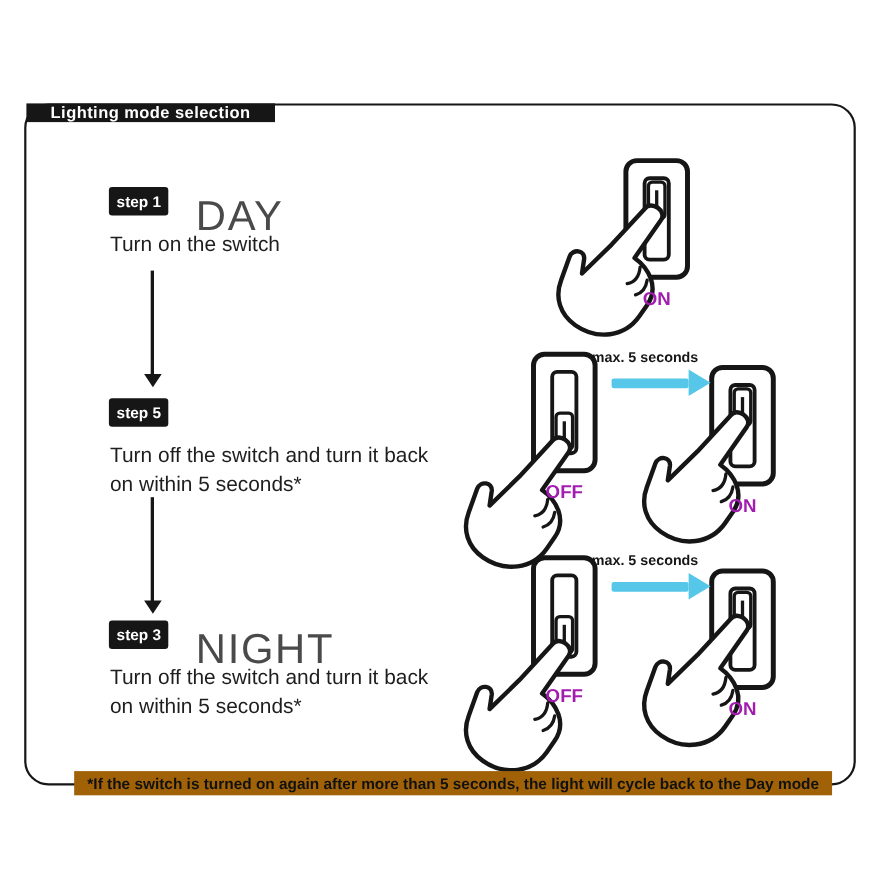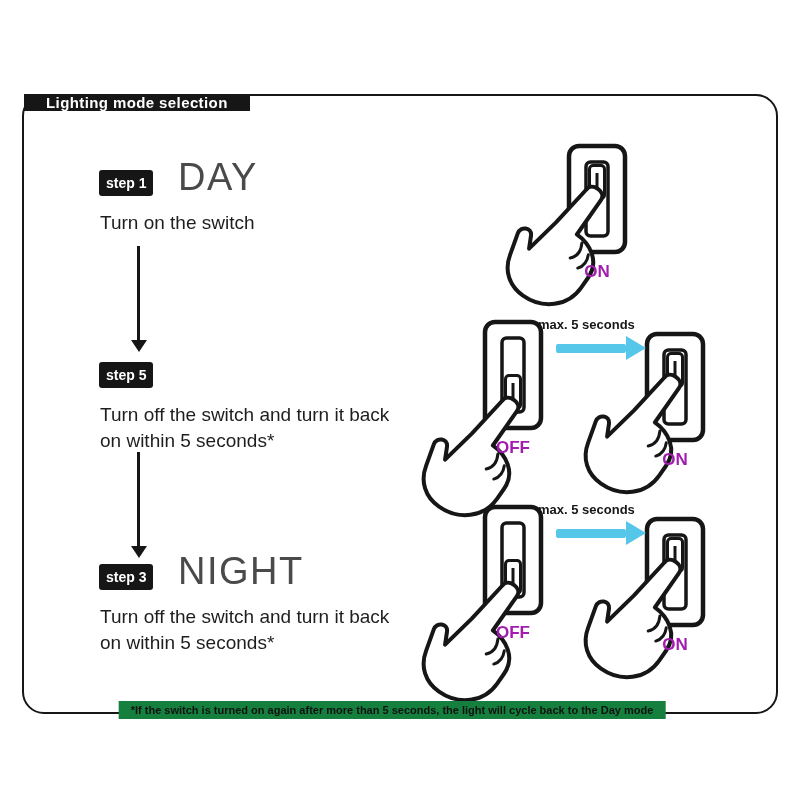--- a/index.html
+++ b/index.html
@@ -13,21 +13,21 @@
   }
   .title-badge{
     position:absolute;left:24px;top:79px;background:#161616;color:#fff;
     font-size:15px;font-weight:bold;letter-spacing:.4px;padding:0 22px;z-index:3;margin-top:15px;
   }
   .step-badge{
     position:absolute;background:#161616;color:#fff;font-size:14px;font-weight:bold;
     padding:5px 7px;border-radius:3px;z-index:2;
   }
   .step-title{
-    position:absolute;font-size:38px;color:#4a4a4a;letter-spacing:1.5px;z-index:2;
+    position:absolute;font-size:38px;color:#4a4a4a;letter-spacing:1.5px;z-index:2;margin-top:20px;
   }
   .step-desc{
     position:absolute;font-size:19px;color:#1e1e1e;width:292px;line-height:1.35;z-index:2;
   }
   .varrow{position:absolute;width:3px;background:#161616;z-index:1;}
   .varrow .vhead{
     position:absolute;left:50%;bottom:-10px;transform:translateX(-50%);
     width:0;height:0;border-left:8px solid transparent;border-right:8px solid transparent;
     border-top:12px solid #161616;
   }
@@ -41,22 +41,22 @@
   .cyan-arrow .shaft{width:70px;height:9px;background:#57c7e9;border-radius:2px;}
   .cyan-arrow .chead{
     width:0;height:0;border-left:20px solid #57c7e9;
     border-top:12px solid transparent;border-bottom:12px solid transparent;
   }
   .arrow-label{
     position:absolute;width:140px;text-align:left;font-size:13px;font-weight:bold;
     color:#161616;z-index:2;
   }
   .footnote{
-    position:absolute;left:392px;top:701px;transform:translateX(-50%);
-    background:#15803d;padding:3px 12px;font-size:11px;font-weight:bold;
+    position:absolute;left:412px;top:701px;transform:translateX(-50%);
+    background:#a16207;padding:3px 12px;font-size:14px;font-weight:bold;
     white-space:nowrap;z-index:3;color:#111;
   }
 </style>
 </head>
 <body>
 
 <svg width="0" height="0" style="position:absolute" aria-hidden="true">
   <defs>
     <g id="sym-switch-on">
       <rect x="2" y="2" width="56" height="106" rx="10" fill="#fff" stroke="#161616" stroke-width="4.5"></rect>

